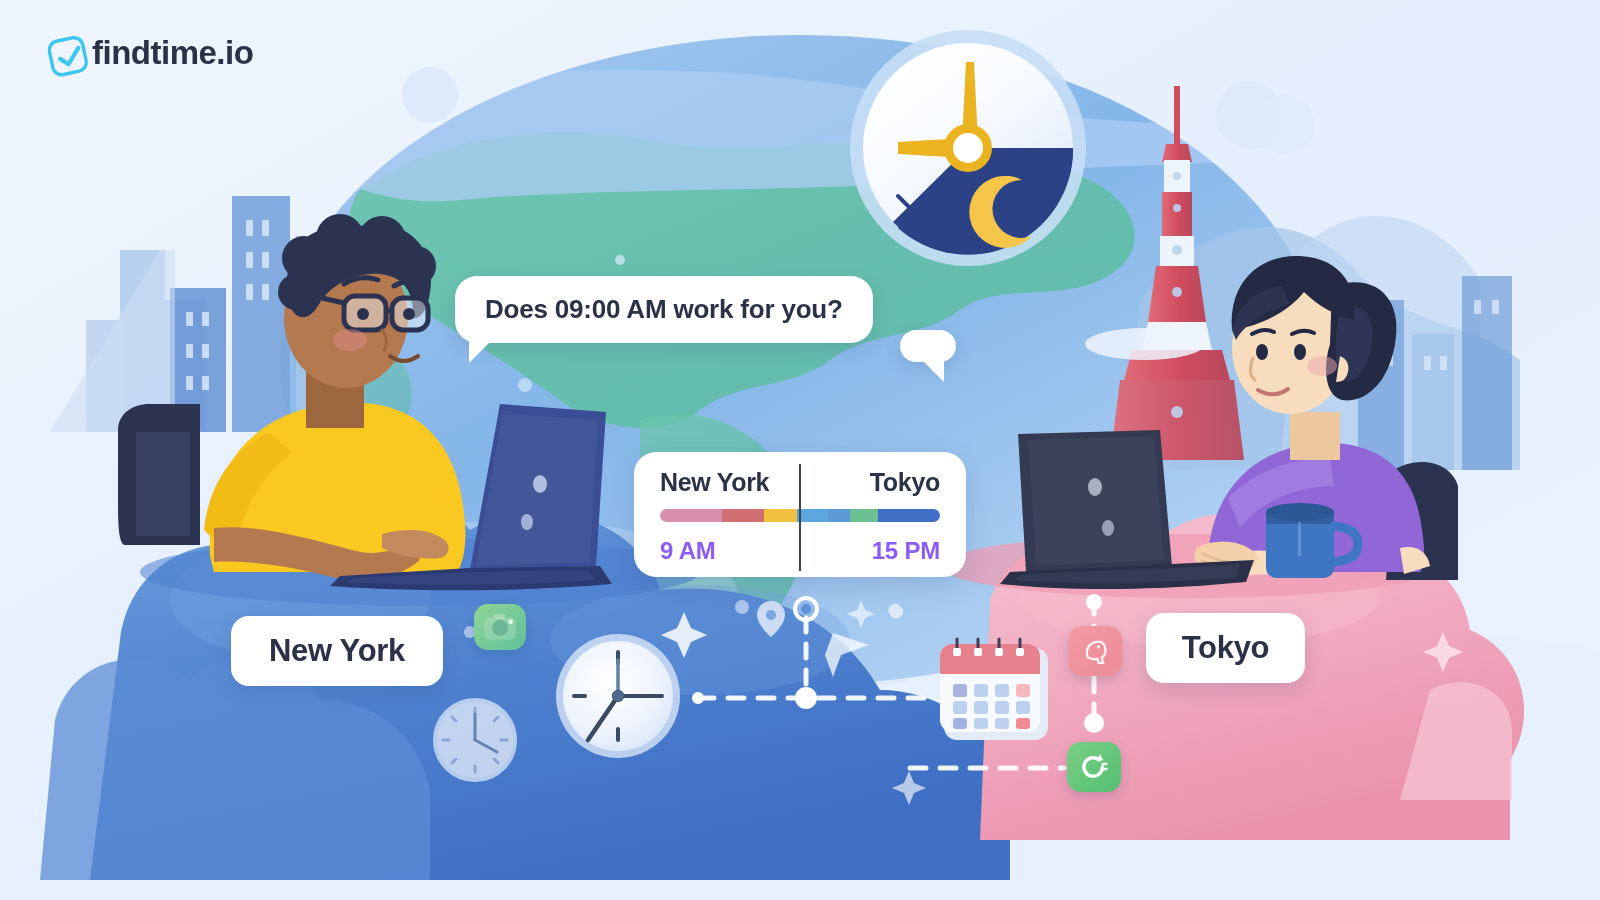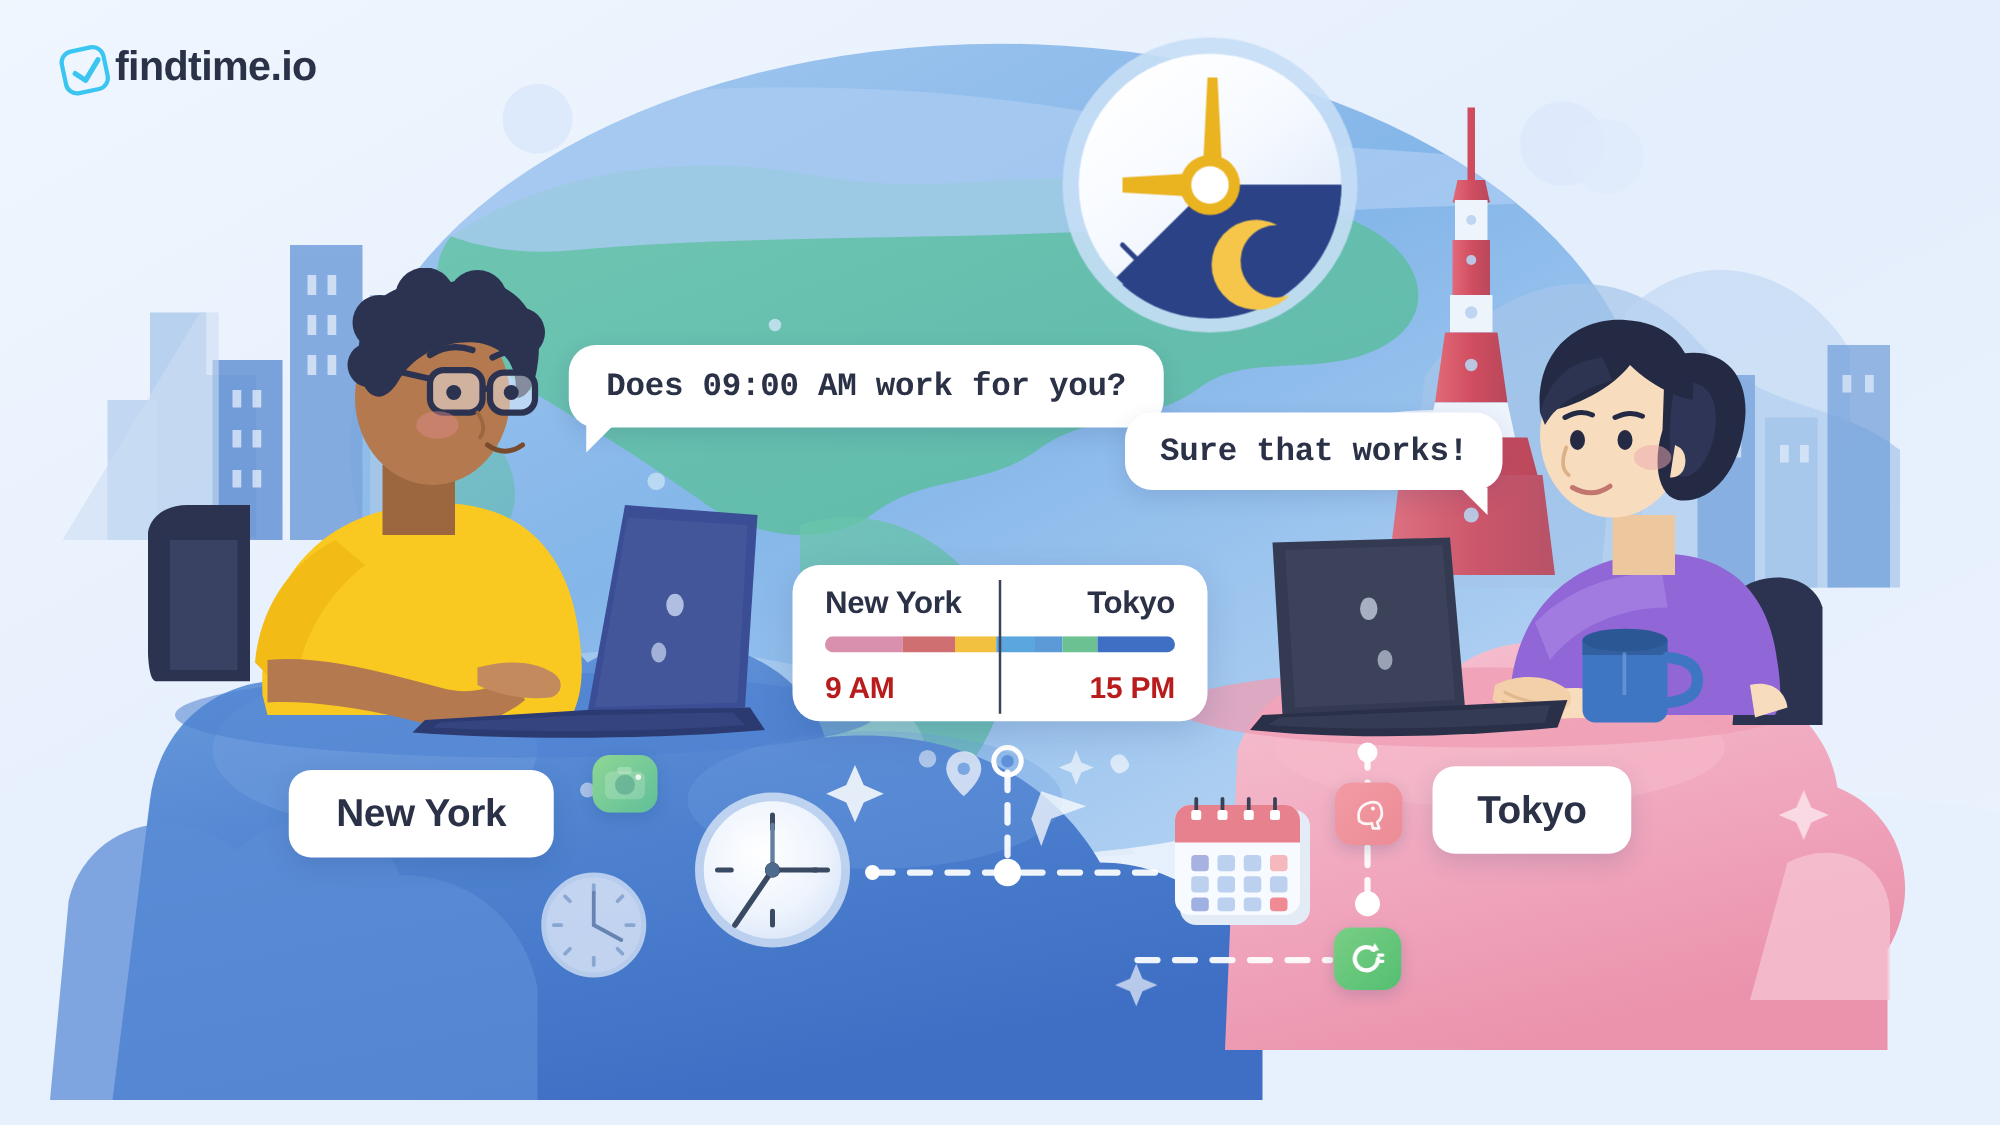--- a/index.html
+++ b/index.html
@@ -36,21 +36,20 @@
   }
 
   
   .bubble {
     position: absolute;
     background: #ffffff;
     border-radius: 22px;
     box-shadow: 0 6px 18px rgba(40,60,110,0.14);
     display: flex; align-items: flex-end;
     z-index: 40;
-    font-family: Liberation Mono, monospace;
   }
   .bubble-text {
     font-size: 26px;
     font-weight: 700;
     color: #2b3247;
     white-space: nowrap;
     letter-spacing: -0.2px;
   }
   .bubble .tail {
     position: absolute;
@@ -116,21 +115,21 @@
     position: absolute;
     left: 26px; right: 26px;
     display: flex; justify-content: space-between; align-items: baseline;
   }
   #card-cities { top: 16px; }
   #card-times { bottom: 12px; }
   .card-city {
     font-size: 25px; font-weight: 700; color: #2b3247; letter-spacing: -0.3px;
   }
   .card-time {
-    font-size: 24px; font-weight: 700; color: #b91c1c; letter-spacing: -0.2px;
+    font-size: 24px; font-weight: 700; color: #8b5cf6; letter-spacing: -0.2px;
   }
   #card-bar {
     position: absolute;
     left: 26px; right: 26px; top: 57px;
     height: 13px;
     border-radius: 7px;
     overflow: hidden;
     display: flex;
   }
   #card-bar .seg { height: 100%; }
@@ -557,21 +556,20 @@
     </span>
     <span class="logo-text">findtime.io</span>
   </div>
 
   <div class="bubble" id="bubble-left">
     <span class="bubble-text">Does 09:00 AM work for you?</span>
     <span class="tail"></span>
   </div>
 
   <div class="bubble" id="bubble-right">
-    <span class="bubble-text">Sure that works!</span>
     <span class="tail"></span>
   </div>
 
   <div id="compare-card">
     <div class="card-row" id="card-cities">
       <span class="card-city">New York</span>
       <span class="card-city">Tokyo</span>
     </div>
     <div id="card-bar">
         <div class="seg" style="background: rgb(217, 143, 174); width: 22%;"></div>

